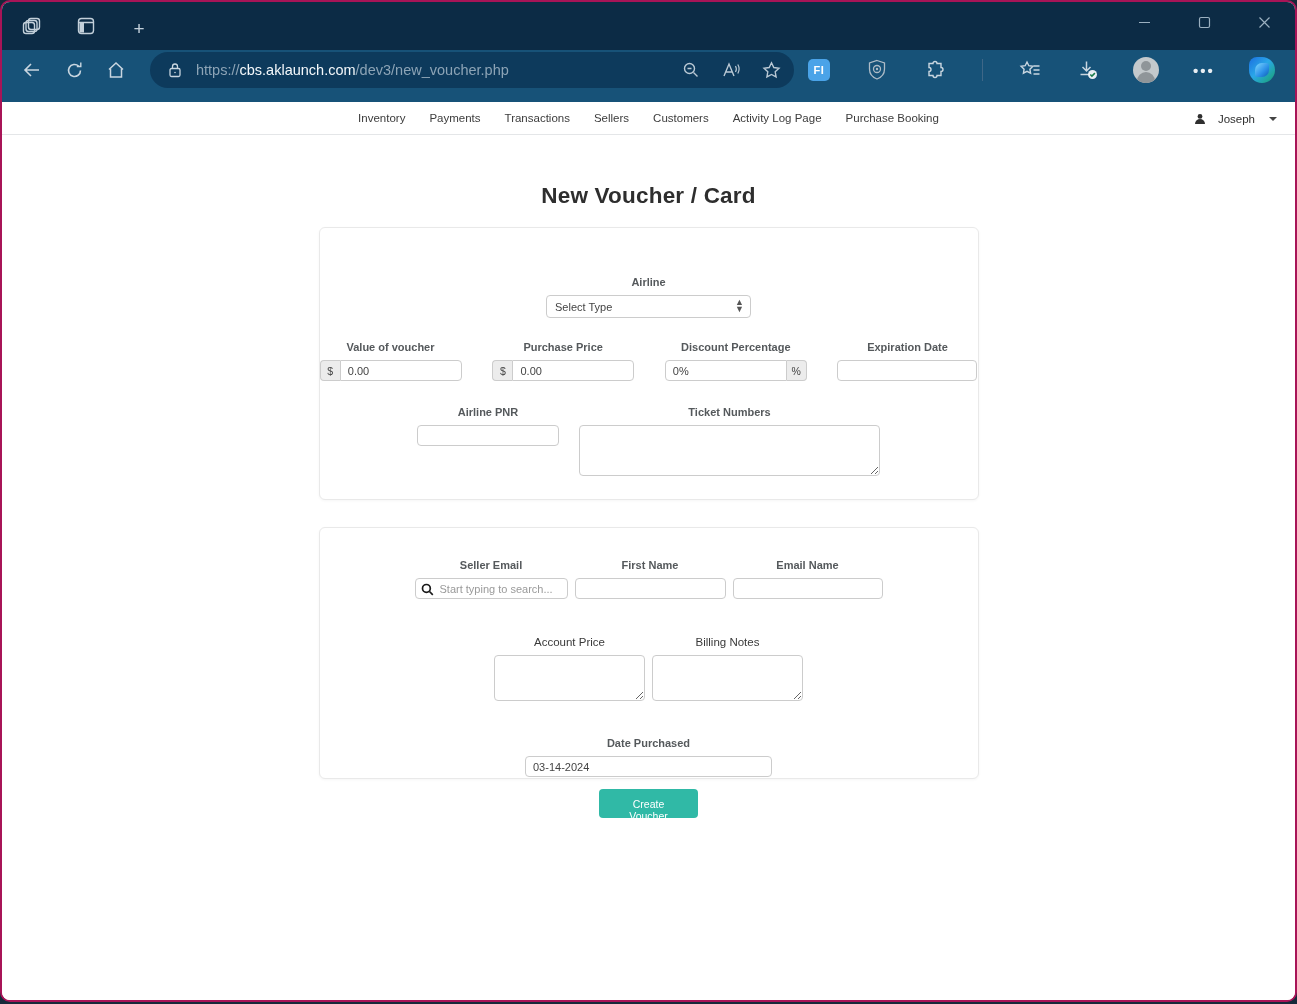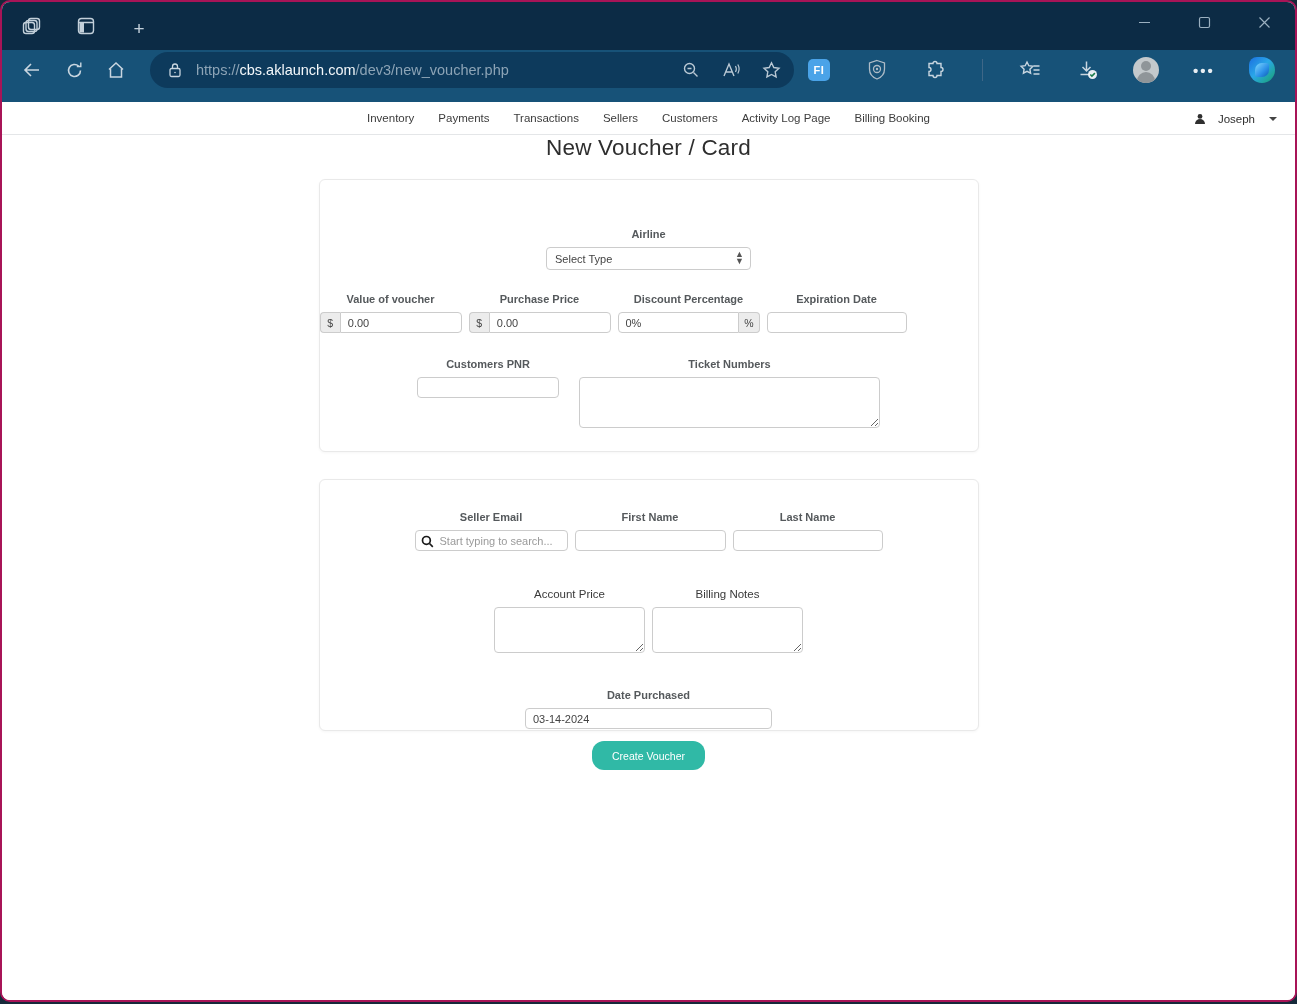--- a/index.html
+++ b/index.html
@@ -43,34 +43,34 @@
 
   
   .page { background:#fff; height:900px; position:relative; }
   .site-nav { height:33px; border-bottom:1px solid #e4e6e8; display:flex; align-items:center; justify-content:center; position:relative; }
   .site-nav-items { display:flex; gap:24px; }
   .site-nav-item { font-size:11.5px; color:#3c3c3c; cursor:pointer; white-space:nowrap; }
   .user-menu { position:absolute; right:18px; top:0; height:33px; display:flex; align-items:center; gap:12px; cursor:pointer; }
   .user-name { font-size:11.5px; color:#2f2f2f; }
   .caret-down { width:0; height:0; border-left:4px solid transparent; border-right:4px solid transparent; border-top:4px solid #444; margin-left:2px; }
 
-  .page-title { text-align:center; font-size:22.5px; font-weight:400; color:#2e2e2e; letter-spacing:0.2px; }
+  .page-title { text-align:center; margin-top:48px; font-size:22.5px; font-weight:700; color:#2e2e2e; letter-spacing:0.2px; }
 
   .card { width:660px; margin:0 auto; background:#fff; border:1px solid #e9e9e9; border-radius:6px; box-shadow:0 1px 3px rgba(0,0,0,0.04); }
   .card1 { margin-top:18px; height:273px; padding-top:48px; }
   .card2 { margin-top:27px; height:252px; padding-top:31px; }
 
   .field-label { display:block; text-align:center; font-size:11px; font-weight:bold; color:#55595c; margin-bottom:7px; }
   .field-label.normal { font-weight:normal; color:#3a3a3a; font-size:11.5px; }
 
   .select-wrap { width:205px; margin:0 auto; position:relative; }
   .select-box { width:100%; height:23px; border:1px solid #ccc; border-radius:4px; background:#fff; font-size:11px; color:#444; display:flex; align-items:center; padding:0 8px; cursor:pointer; }
   .select-arrows { position:absolute; right:7px; top:4px; font-size:9px; color:#555; line-height:7px; text-align:center; }
 
-  .fields-row { display:flex; justify-content:flex-start; gap:7px; margin-top:23px; }
+  .fields-row { display:flex; justify-content:space-between; gap:7px; margin-top:23px; }
   .fld { width:142px; }
   .input-group { display:flex; width:100%; }
   .ig-addon { background:#ececec; border:1px solid #ccc; color:#444; font-size:10.5px; display:flex; align-items:center; justify-content:center; width:24px; height:21px; }
   .ig-addon.pre { border-right:none; border-radius:4px 0 0 4px; }
   .ig-addon.post { border-left:none; border-radius:0 4px 4px 0; }
   .text-input { height:21px; border:1px solid #ccc; border-radius:4px; font-size:11px; color:#444; padding:0 7px; width:100%; font-family:"Liberation Sans", sans-serif; outline:none; }
   .input-group .text-input.has-pre { border-radius:0 4px 4px 0; }
   .input-group .text-input.has-post { border-radius:4px 0 0 4px; }
   .text-input::placeholder { color:#9a9a9a; }
 
@@ -88,21 +88,21 @@
   .search-wrap .text-input { padding-left:24px; }
   .search-icon { position:absolute; left:6px; top:4px; }
 
   .notes-row { display:flex; justify-content:center; gap:7px; margin-top:37px; }
   .notes-col { width:151px; }
 
   .date-row { margin-top:32px; text-align:center; }
   .date-input { width:247px; margin:0 auto; display:block; }
 
   .submit-row { text-align:center; margin-top:10px; }
-  .create-btn { display:inline-block; background:#30b9a6; color:#fff; border:none; border-radius:12px; font-size:10.5px; padding:9px 16px; width:113px; height:29px; cursor:pointer; font-family:"Liberation Sans", sans-serif; }
+  .create-btn { display:inline-block; background:#30b9a6; color:#fff; border:none; border-radius:4px; font-size:10.5px; padding:9px 16px; width:99px; height:29px; cursor:pointer; font-family:"Liberation Sans", sans-serif; }
 </style>
 </head>
 <body>
 
 <div class="window">
 
   <div class="titlebar">
     <div class="tb-left">
       <div class="tb-icon">
         <svg width="22" height="22" viewBox="0 0 22 22" fill="none" stroke="#c3d0da" stroke-width="1.4">
@@ -234,21 +234,21 @@
   <div class="page">
 
     <div class="site-nav">
       <div class="site-nav-items">
         <span class="site-nav-item">Inventory</span>
         <span class="site-nav-item">Payments</span>
         <span class="site-nav-item">Transactions</span>
         <span class="site-nav-item">Sellers</span>
         <span class="site-nav-item">Customers</span>
         <span class="site-nav-item">Activity Log Page</span>
-        <span class="site-nav-item">Billing Booking</span>
+        <span class="site-nav-item">Purchase Booking</span>
       </div>
       <div class="user-menu">
         <svg width="12" height="12" viewBox="0 0 12 12">
           <circle cx="6" cy="3.4" r="2.4" fill="#2f2f2f"></circle>
           <path d="M1 11 a5 5 0 0 1 10 0 z" fill="#2f2f2f"></path>
         </svg>
         <span class="user-name">Joseph</span>
         <span class="caret-down"></span>
       </div>
     </div>
@@ -285,21 +285,21 @@
           </div>
         </div>
         <div class="fld" style="width:140px">
           <label class="field-label">Expiration Date</label>
           <input class="text-input" style="">
         </div>
       </div>
 
       <div class="pnr-row">
         <div class="pnr-col">
-          <label class="field-label">Customers PNR</label>
+          <label class="field-label">Airline PNR</label>
           <input class="text-input" style="">
         </div>
         <div class="tickets-col">
           <label class="field-label">Ticket Numbers</label>
           <textarea class="text-area ta-tickets" style=""></textarea>
         </div>
       </div>
     </div>
 
     <div class="card card2">
@@ -314,21 +314,21 @@
               </svg>
             </span>
             <input class="text-input" placeholder="Start typing to search..." style="">
           </div>
         </div>
         <div class="name-col">
           <label class="field-label">First Name</label>
           <input class="text-input" style="">
         </div>
         <div class="name-col" style="width:150px">
-          <label class="field-label">Last Name</label>
+          <label class="field-label">Email Name</label>
           <input class="text-input" style="">
         </div>
       </div>
 
       <div class="notes-row">
         <div class="notes-col">
           <label class="field-label normal">Account Price</label>
           <textarea class="text-area ta-notes" style=""></textarea>
         </div>
         <div class="notes-col">

